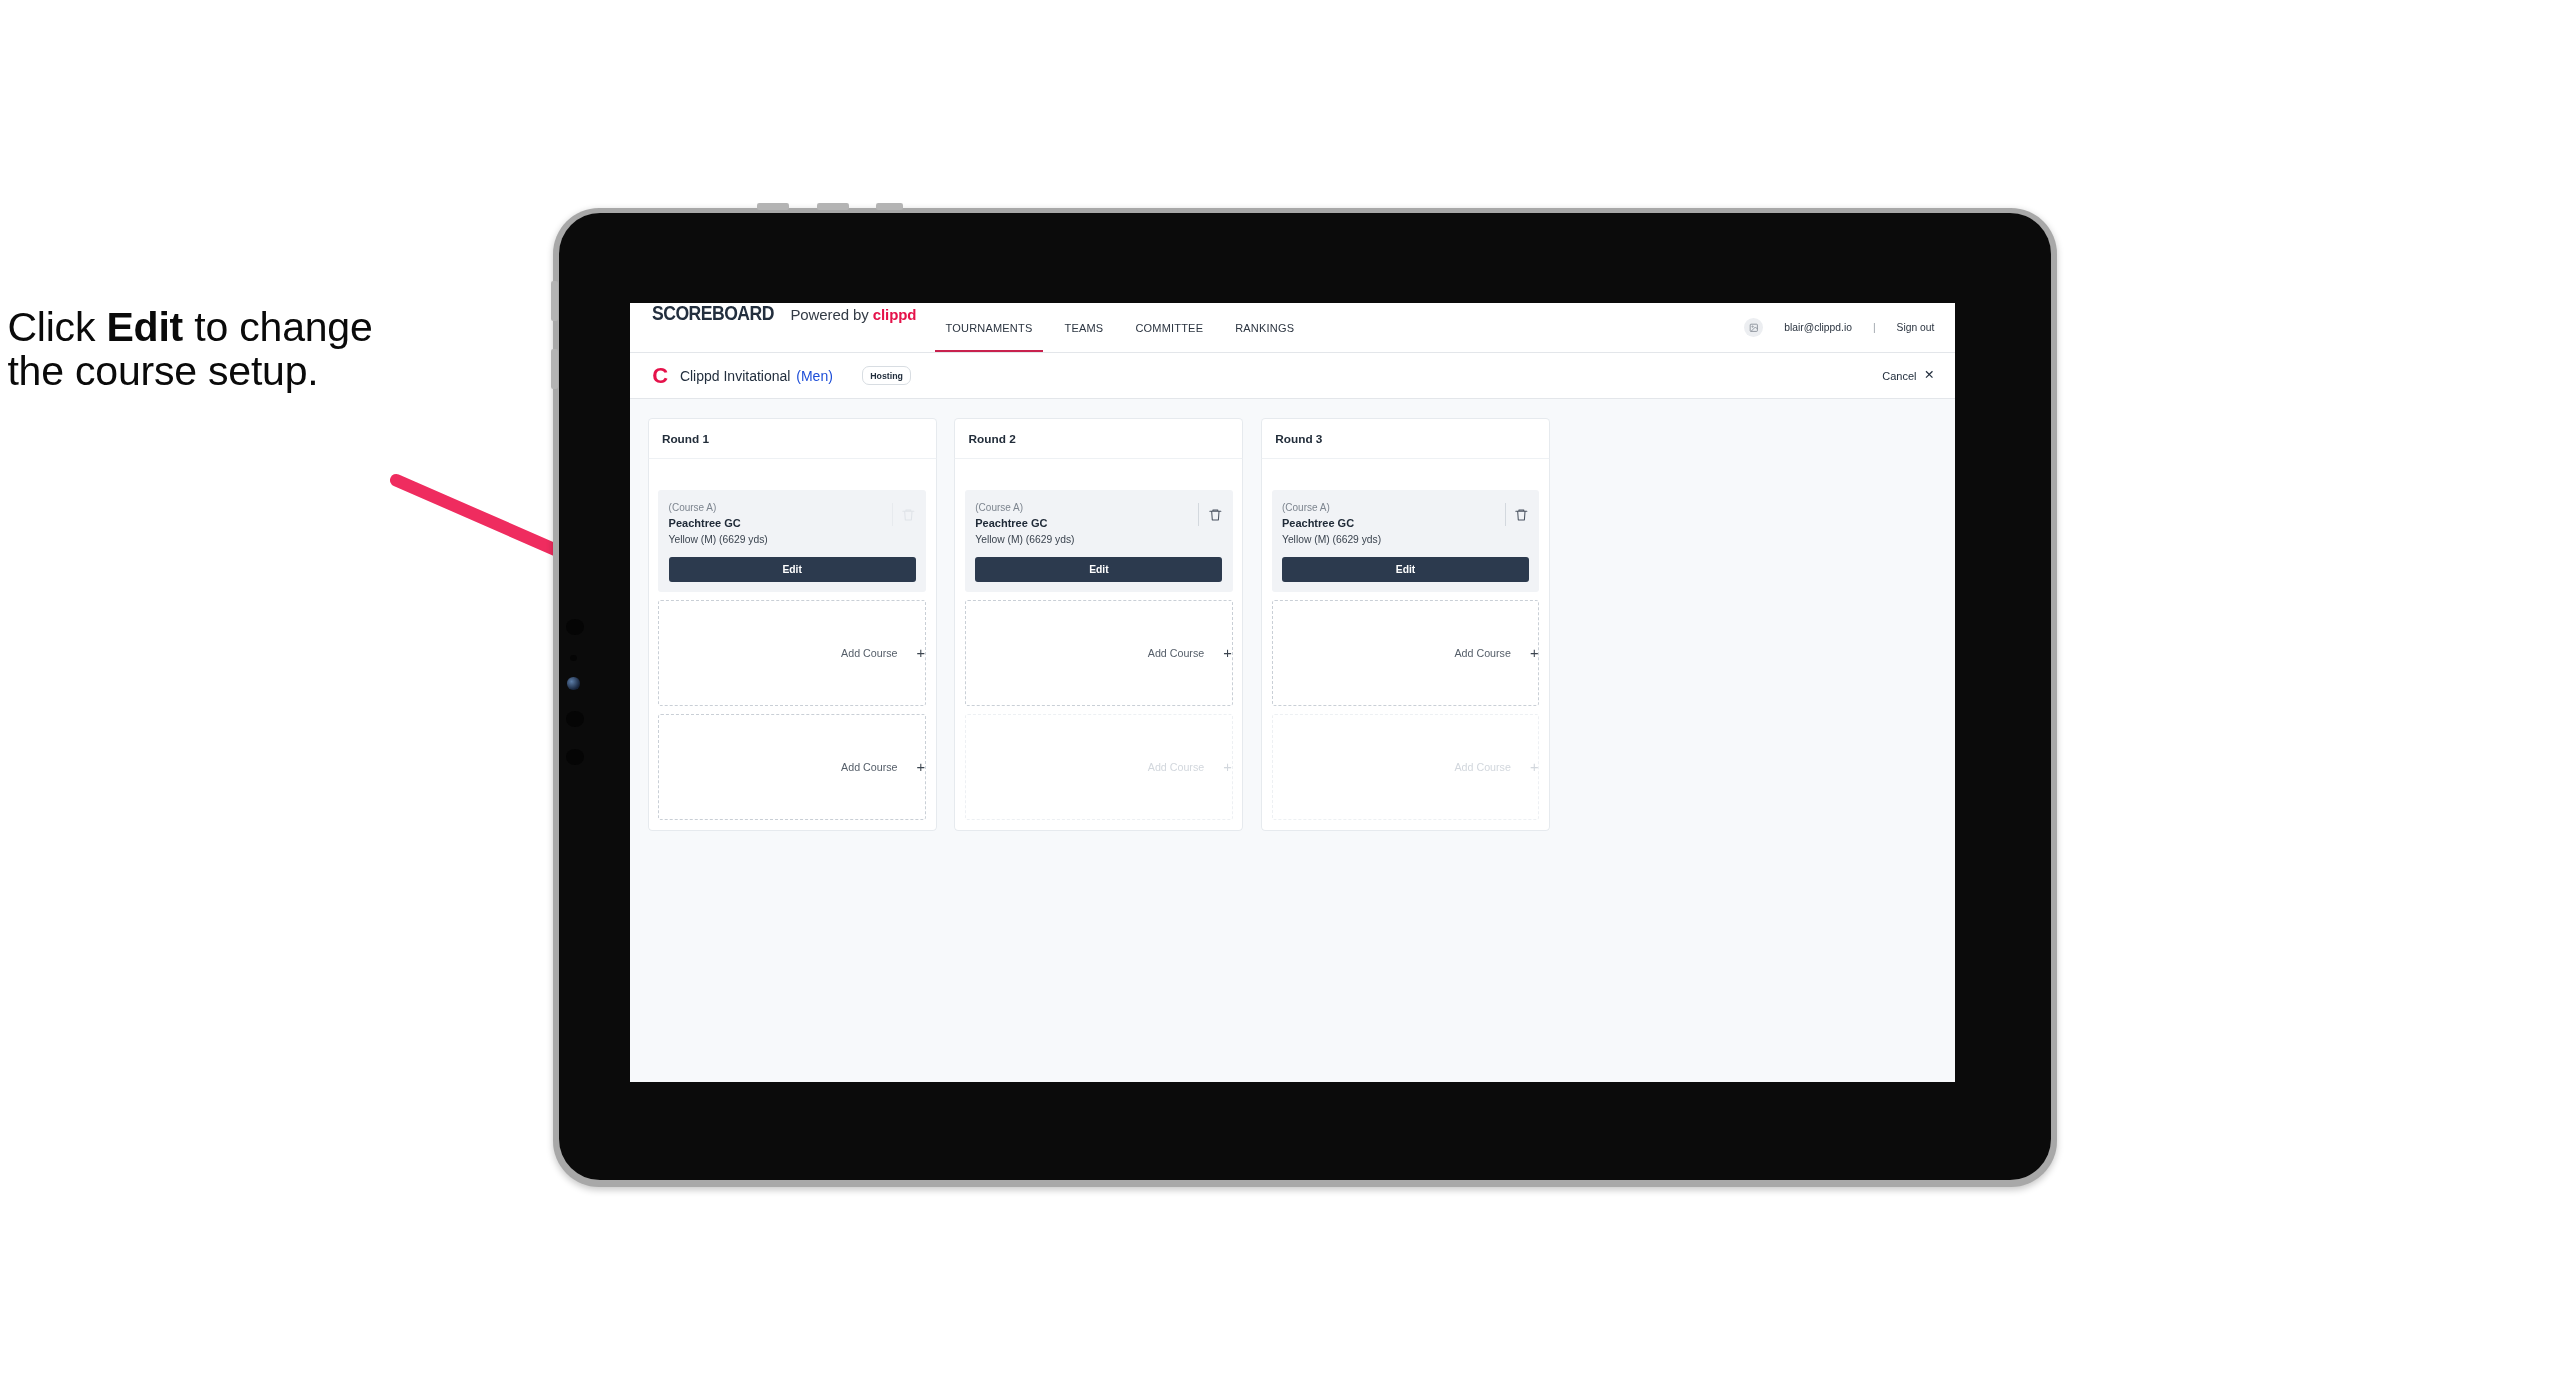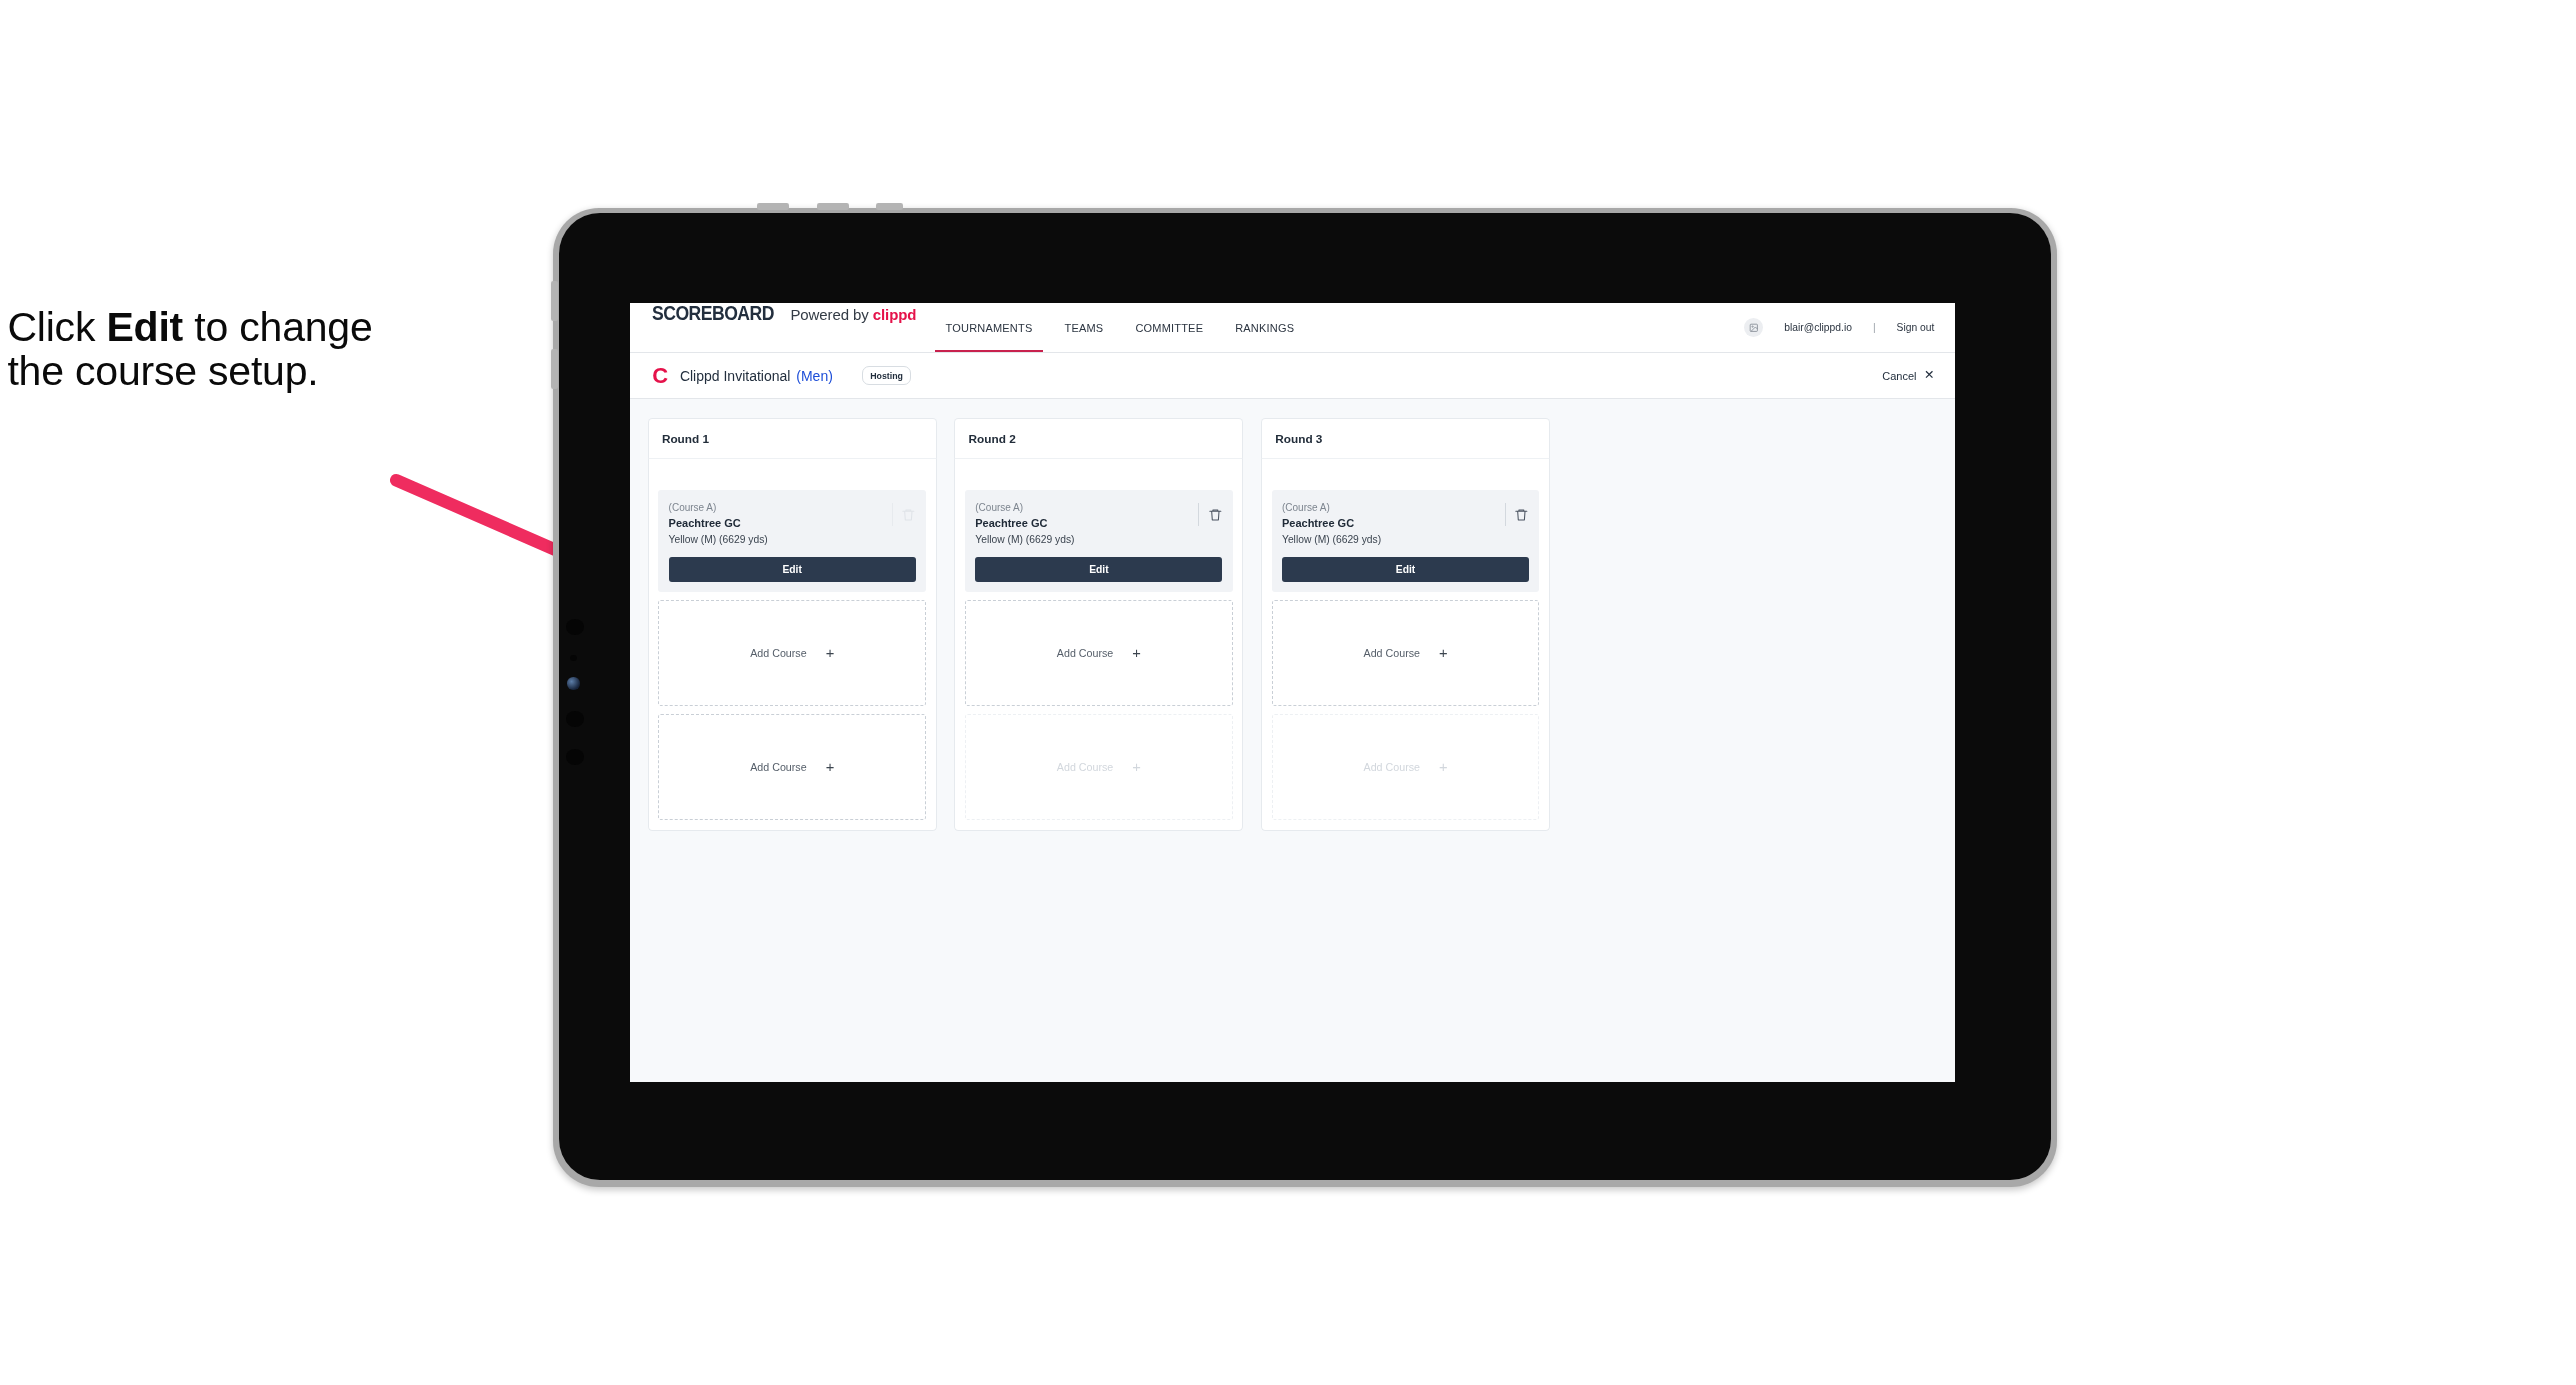--- a/index.html
+++ b/index.html
@@ -159,21 +159,21 @@
   .edit-btn {
     margin-top: 8.8px; width: 100%; height: 25px;
     background: #2c3a4e; color: #fff; border: none; border-radius: 2.9px;
     font-size: 10.3px; font-weight: 700; font-family: "Liberation Sans", sans-serif;
     cursor: pointer;
   }
 
   .add-card {
     margin-top: 8px; height: 106px;
     border: 1.1px dashed #c9cfd6; border-radius: 2.9px; background: #fff;
-    display: flex; align-items: center; justify-content: center;
+    display: flex; align-items: center; justify-content: flex-end;
     gap: 19px; font-size: 10.7px; color: #555e69; cursor: pointer;
   }
   .add-card .plus { font-size: 14.7px; line-height: 1; color: #3c454f; font-weight: 400; }
   .add-card.faded { border-color: #edf0f3; color: #d2d7dd; }
   .add-card.faded .plus { color: #d2d7dd; }
 </style>
 </head>
 <body>
 
 <div class="stage">

